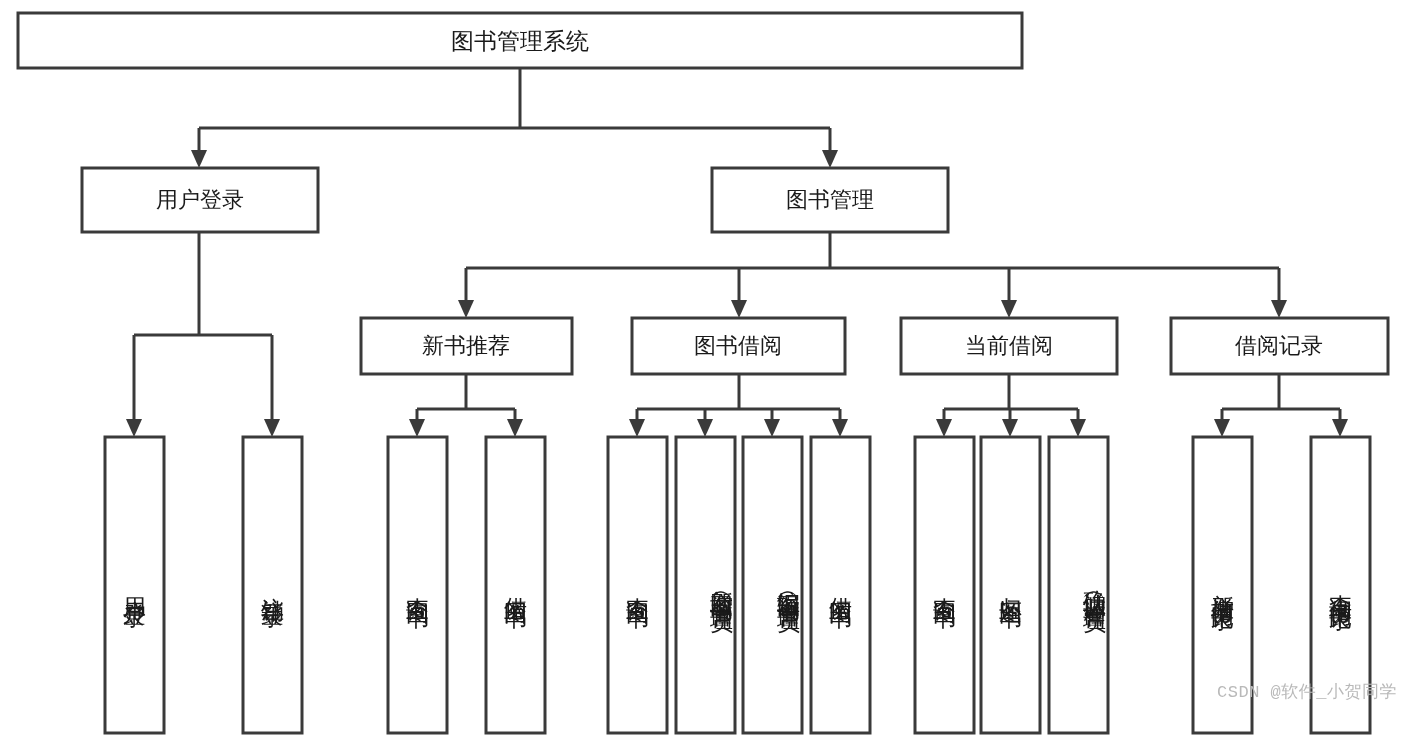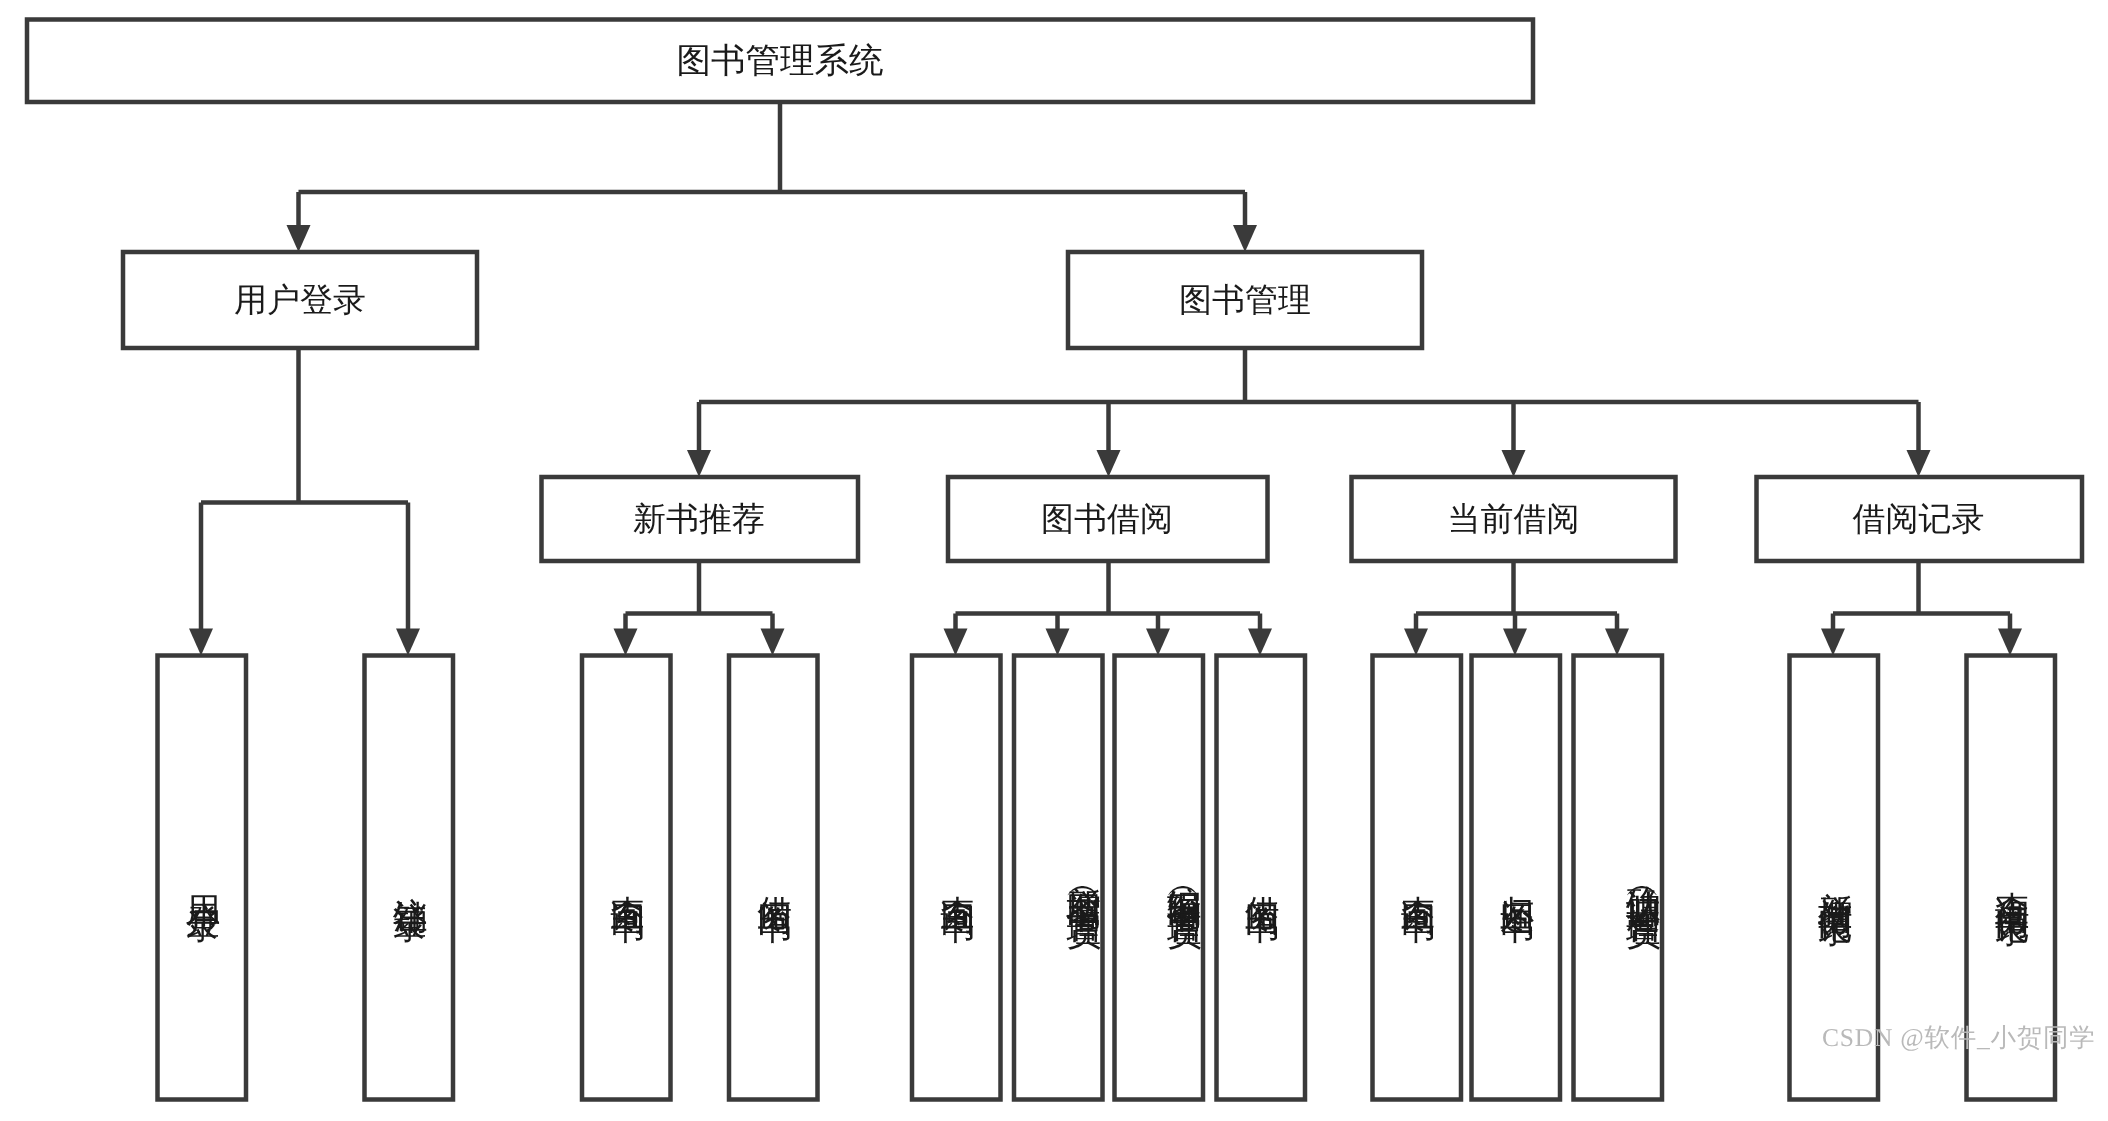--- a/index.html
+++ b/index.html
@@ -69,21 +69,21 @@
     line-height: 1.18;
     letter-spacing: 3px;
     color: #1a1a1a;
     white-space: nowrap;
     pointer-events: none;
   }
   .watermark {
     position: absolute;
     right: 8px;
     bottom: 4px;
-    font-family: Liberation Serif, serif;
+    font-family: Liberation Mono, monospace;
     font-size: 17px;
     color: #b9b9b9;
     letter-spacing: 0.5px;
     white-space: nowrap;
   }
 </style>
 </head>
 <body>
 
 <div id="diagram-root">

